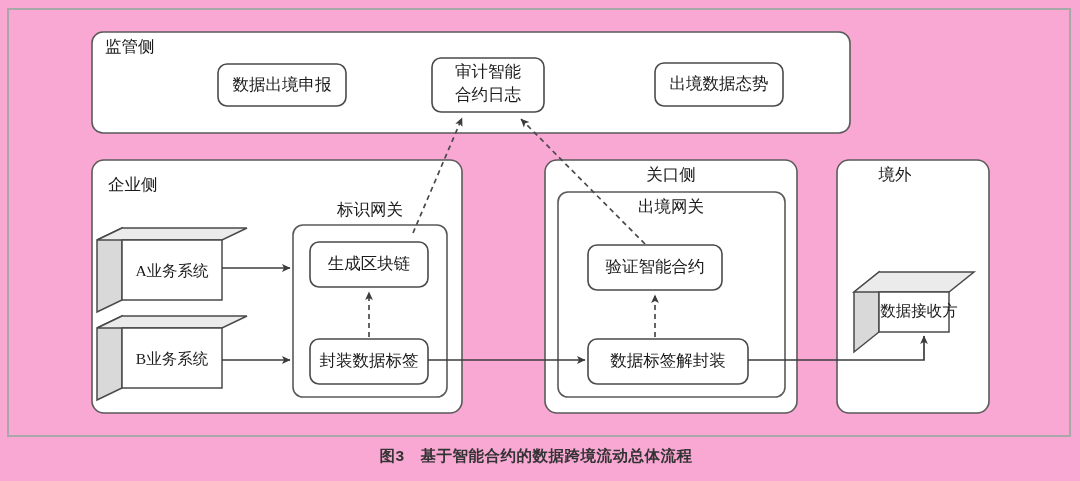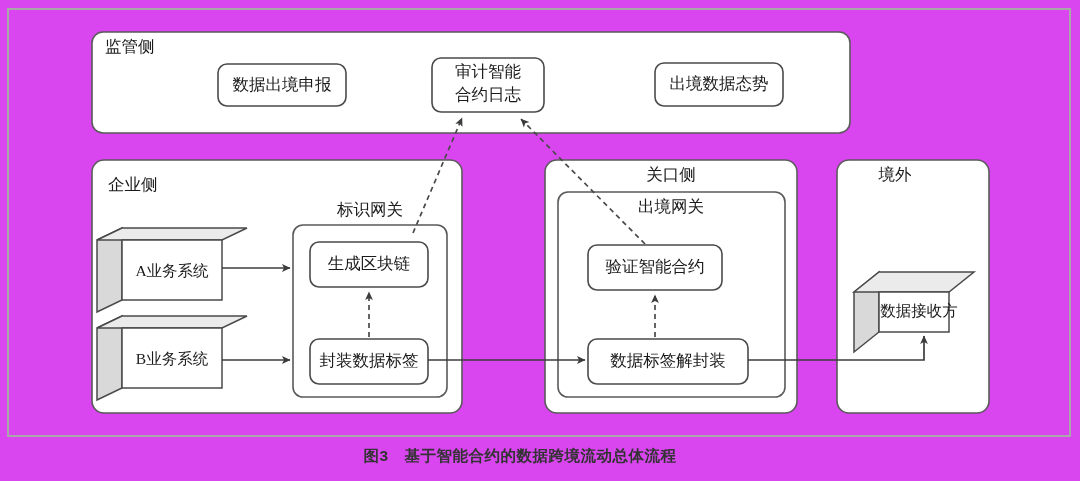--- a/index.html
+++ b/index.html
@@ -10,21 +10,21 @@
   body {
     width: 1080px;
     height: 481px;
     font-family: "Liberation Serif", "DejaVu Serif", serif;
     overflow: hidden;
   }
   #root {
     position: relative;
     width: 1080px;
     height: 481px;
-    background: #d946ef;
+    background: #f9a8d4;
   }
   svg.diagram {
     position: absolute;
     left: 0;
     top: 0;
     width: 1080px;
     height: 481px;
     display: block;
   }
   .frame-outer {
@@ -84,21 +84,21 @@
   .t-node {
     font-size: 16.5px;
     text-anchor: middle;
   }
   .t-cube {
     font-size: 15.5px;
     text-anchor: middle;
   }
   .caption {
     position: absolute;
-    left: 0;
+    left: 16px;
     top: 446;
     width: 1040px;
     text-align: center;
     font-family: "Liberation Sans", "DejaVu Sans", sans-serif;
     font-size: 15.5px;
     font-weight: bold;
     color: #333333;
     letter-spacing: 0.5px;
   }
 </style>

